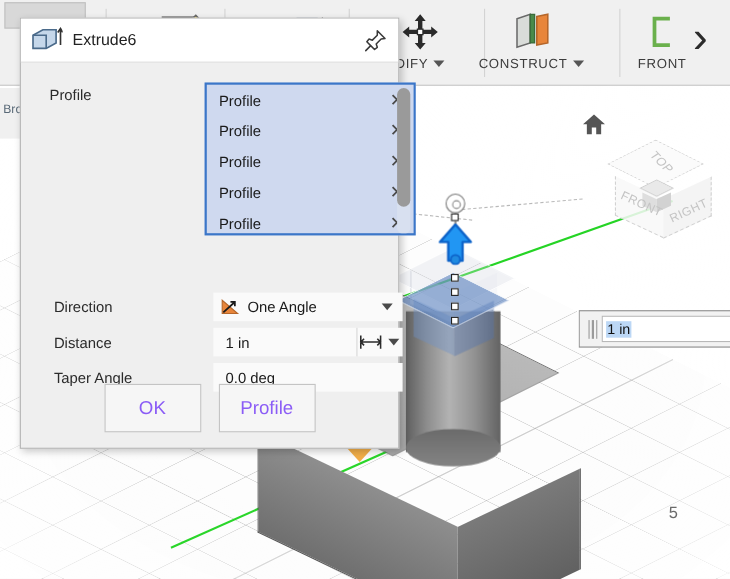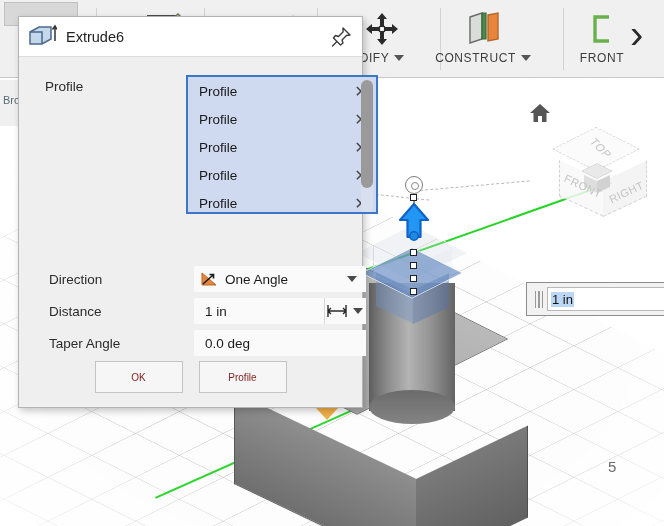--- a/index.html
+++ b/index.html
@@ -299,22 +299,22 @@
     width:42px; height:26px; background:#fafafa; border-left:1px solid #d8d8d8;
     display:flex; align-items:center; justify-content:center; gap:3px;
   }
 
   
   #dlg-buttons{
     position:absolute; left:0; bottom:14px; width:100%;
     display:flex; justify-content:center; gap:16px;
   }
   .dbtn{
-    width:88px; height:32px; background:#f6f6f6; border:1px solid #c4c4c4;
-    font-size:10px; color:#7f1d1d; display:flex;
+    width:88px; height:44px; background:#f6f6f6; border:1px solid #c4c4c4;
+    font-size:17px; color:#8b5cf6; display:flex;
     align-items:center; justify-content:center;
     font-family:"Liberation Sans",sans-serif;
   }
 </style>
 </head>
 <body>
 
 <div id="viewport">
   <div class="grid-plane"></div>
   <div class="grid-fade"></div>

